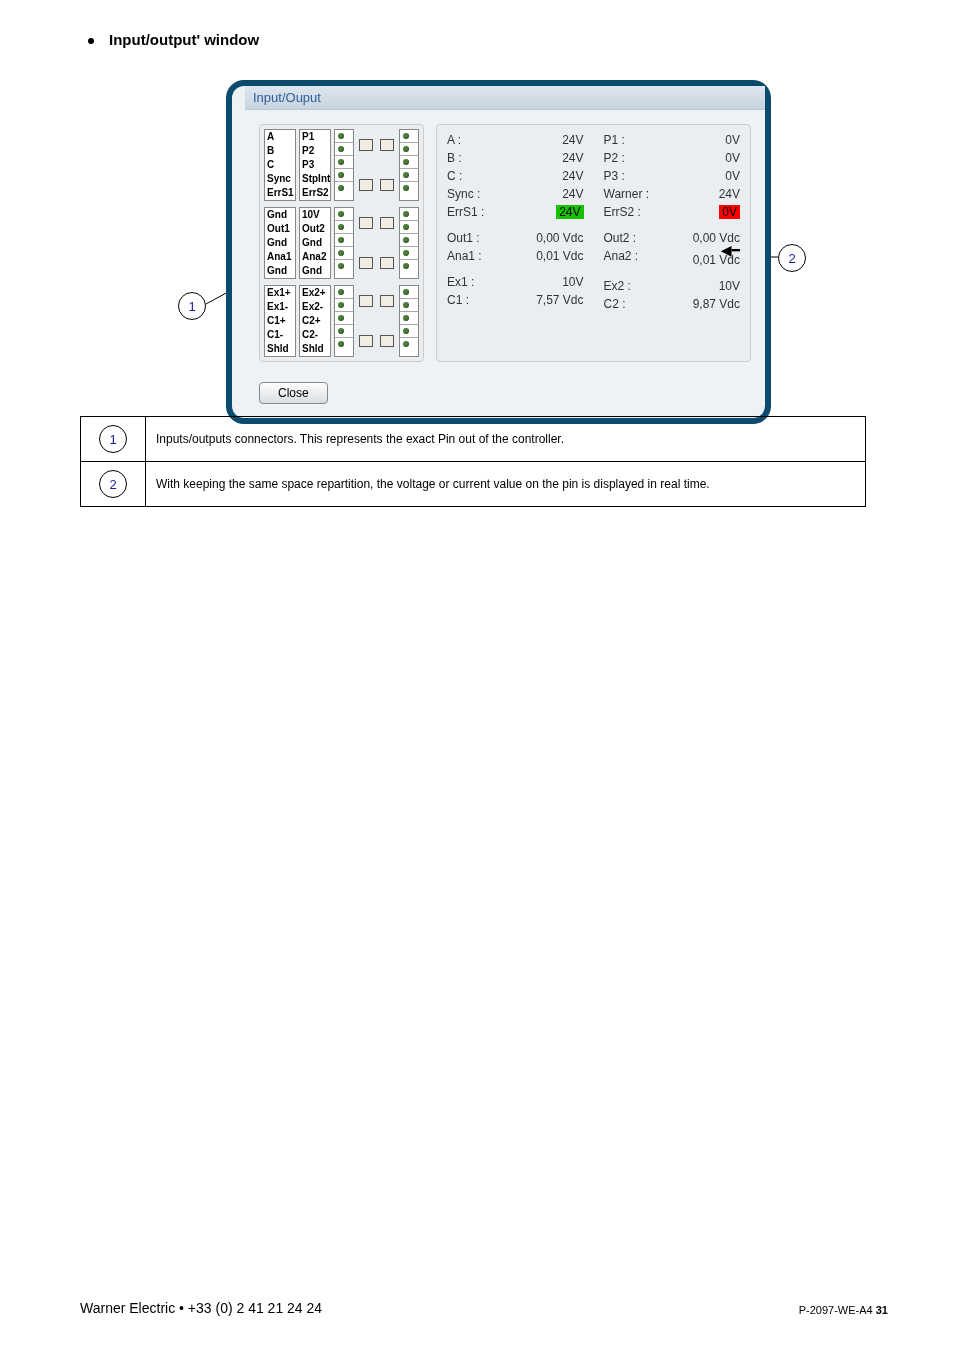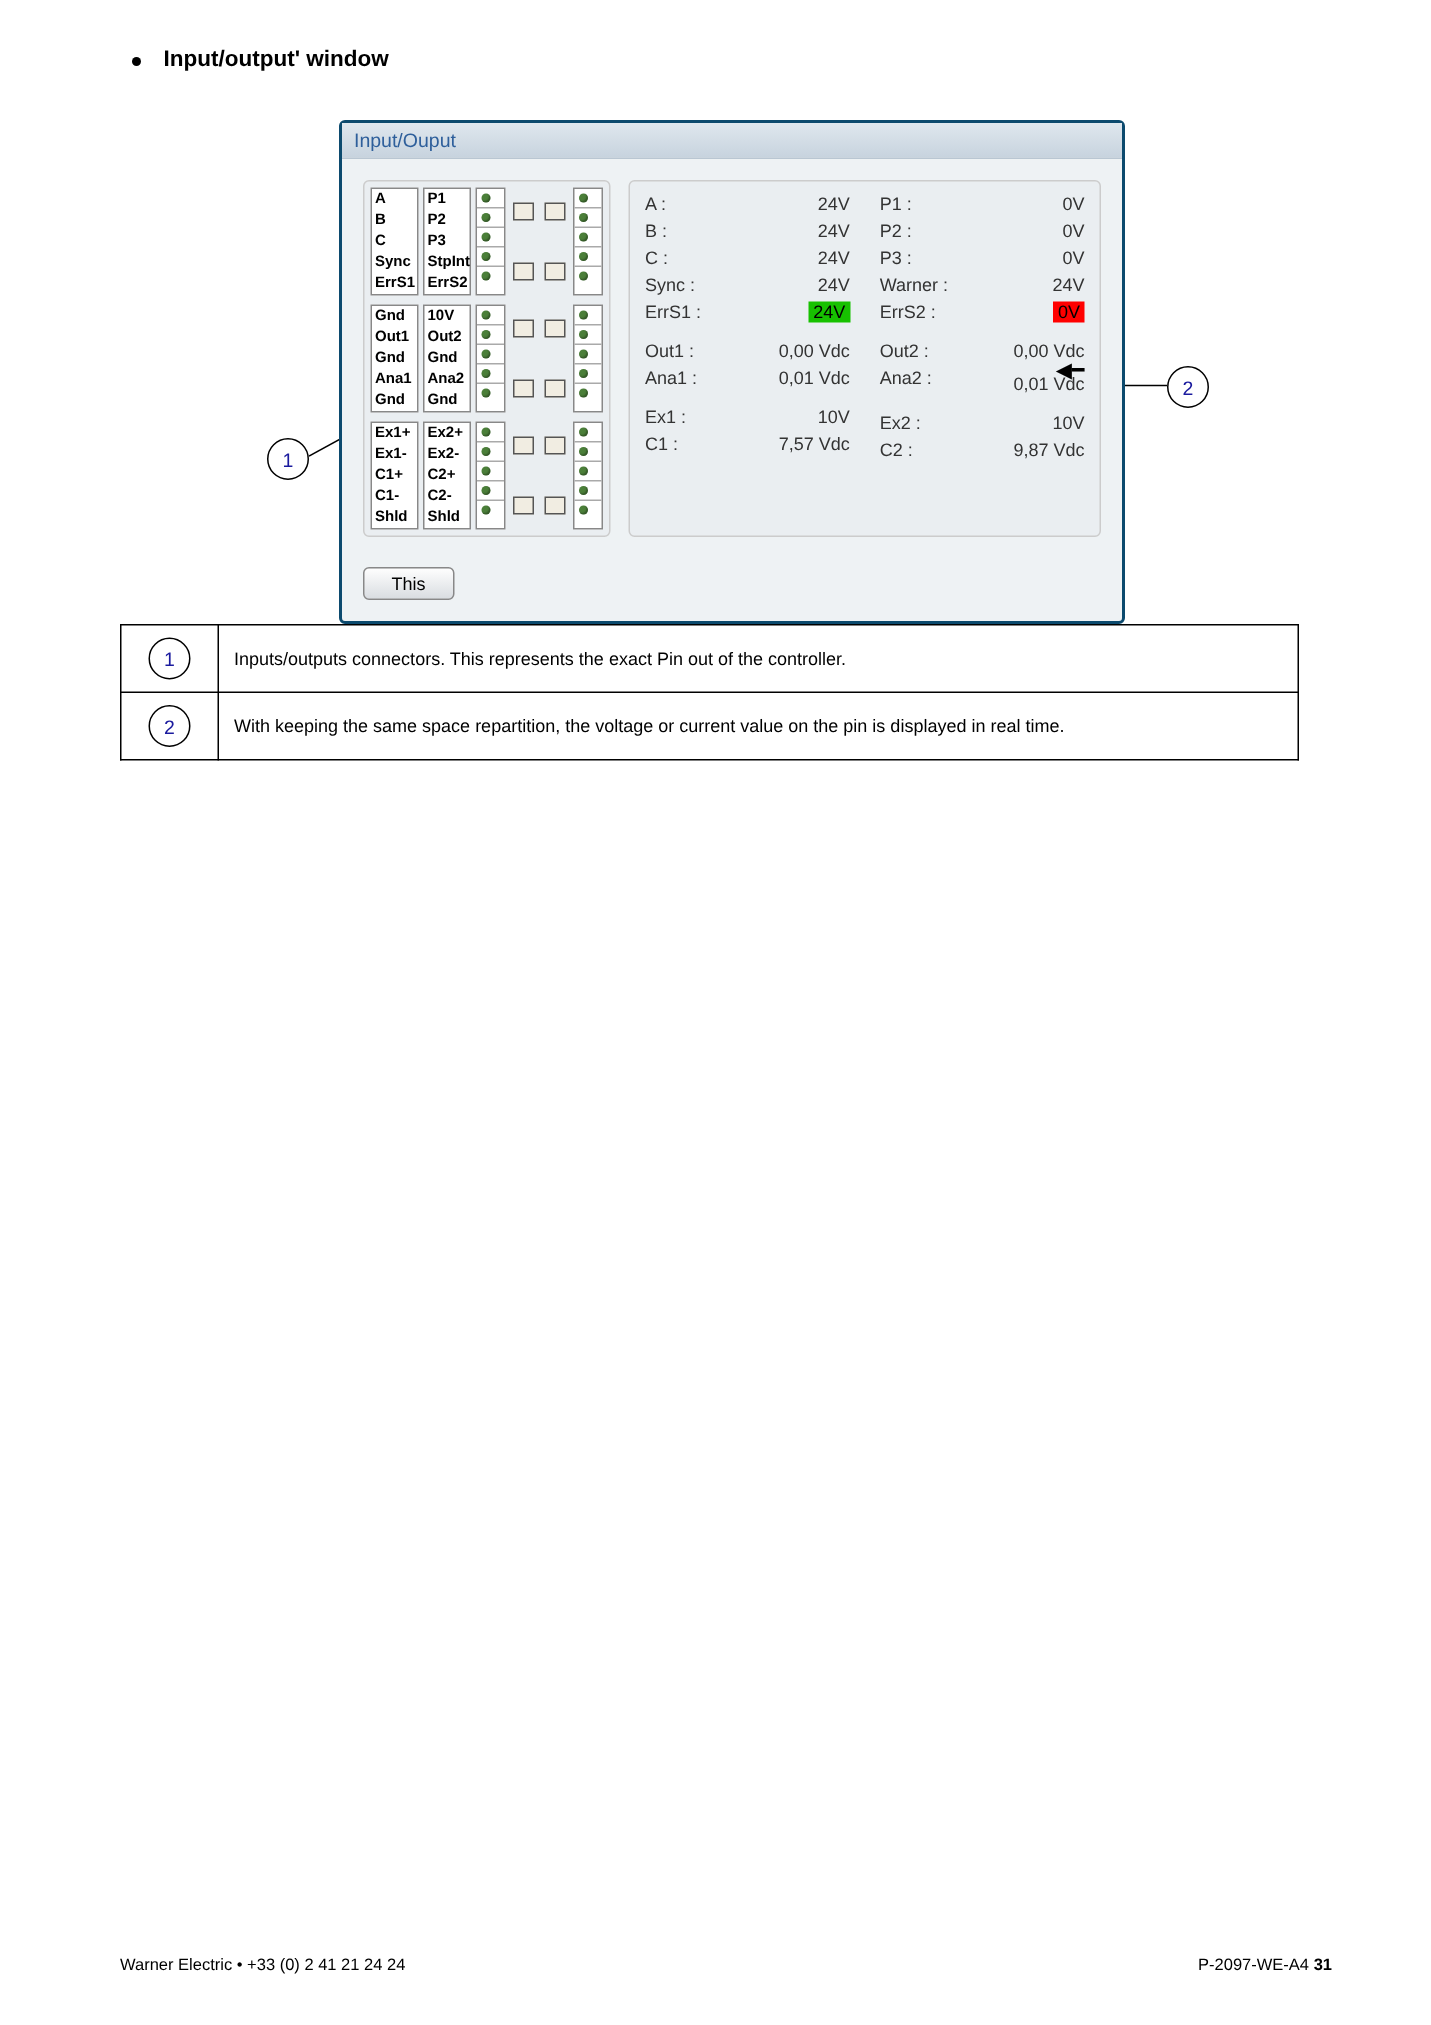--- a/index.html
+++ b/index.html
@@ -31,23 +31,24 @@
     position: absolute;
     left: 80px;
     top: 80px;
     width: 780px;
   }
   .window {
     position: absolute;
     left: 146px;
     top: 0;
     width: 520px;
-    border: 2px solid #0c4a6e;
-    border-radius: 4px;
+    border: 6px solid #0c4a6e;
+    border-radius: 18px;
     background: #eef2f4;
+    padding-left: 13px;
   }
   .titlebar {
     background: linear-gradient(#dfe7ee,#c7d3de);
     color: #2e5f9b;
     font-family: "Segoe UI", Arial, sans-serif;
     font-size: 13px;
     padding: 4px 8px;
     border-bottom: 1px solid #b9c6d2;
   }
   .window-body {
@@ -201,21 +202,21 @@
     text-align: center;
   }
   .legend-table td.num .callout {
     margin: 0 auto;
   }
 
   .footer-left {
     position: absolute;
     left: 80px;
     bottom: 34px;
-    font-size: 11px;
+    font-size: 14px;
   }
   .footer-right {
     position: absolute;
     right: 66px;
     bottom: 34px;
     font-size: 11px;
     padding-left: 11px;
   }
   .footer-right b { font-weight: bold; }
 </style>
@@ -487,21 +488,21 @@
               <div class="row">
                 <span>C2 :</span>
                 <span style="display: flex; flex-direction: column; align-items: flex-end; margin-left: 12px;">
                   <span>9,87 Vdc</span>
                 </span>
               </div>
             </div>
         </div>
       </div>
     </div>
-    <button class="close-btn">This</button>
+    <button class="close-btn">Close</button>
   </div>
 </div>
 
 <table class="legend-table">
   <tbody>
       <tr>
     <td class="num">
           <div class="callout">
             <span>1</span>
           </div>

